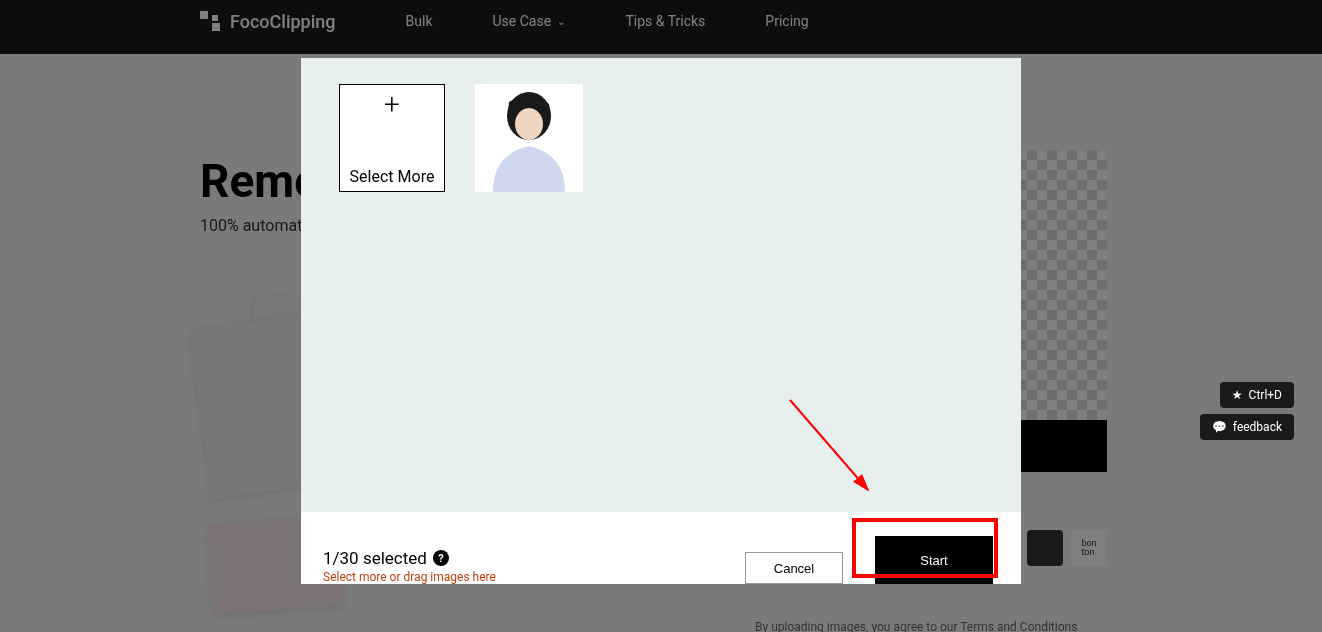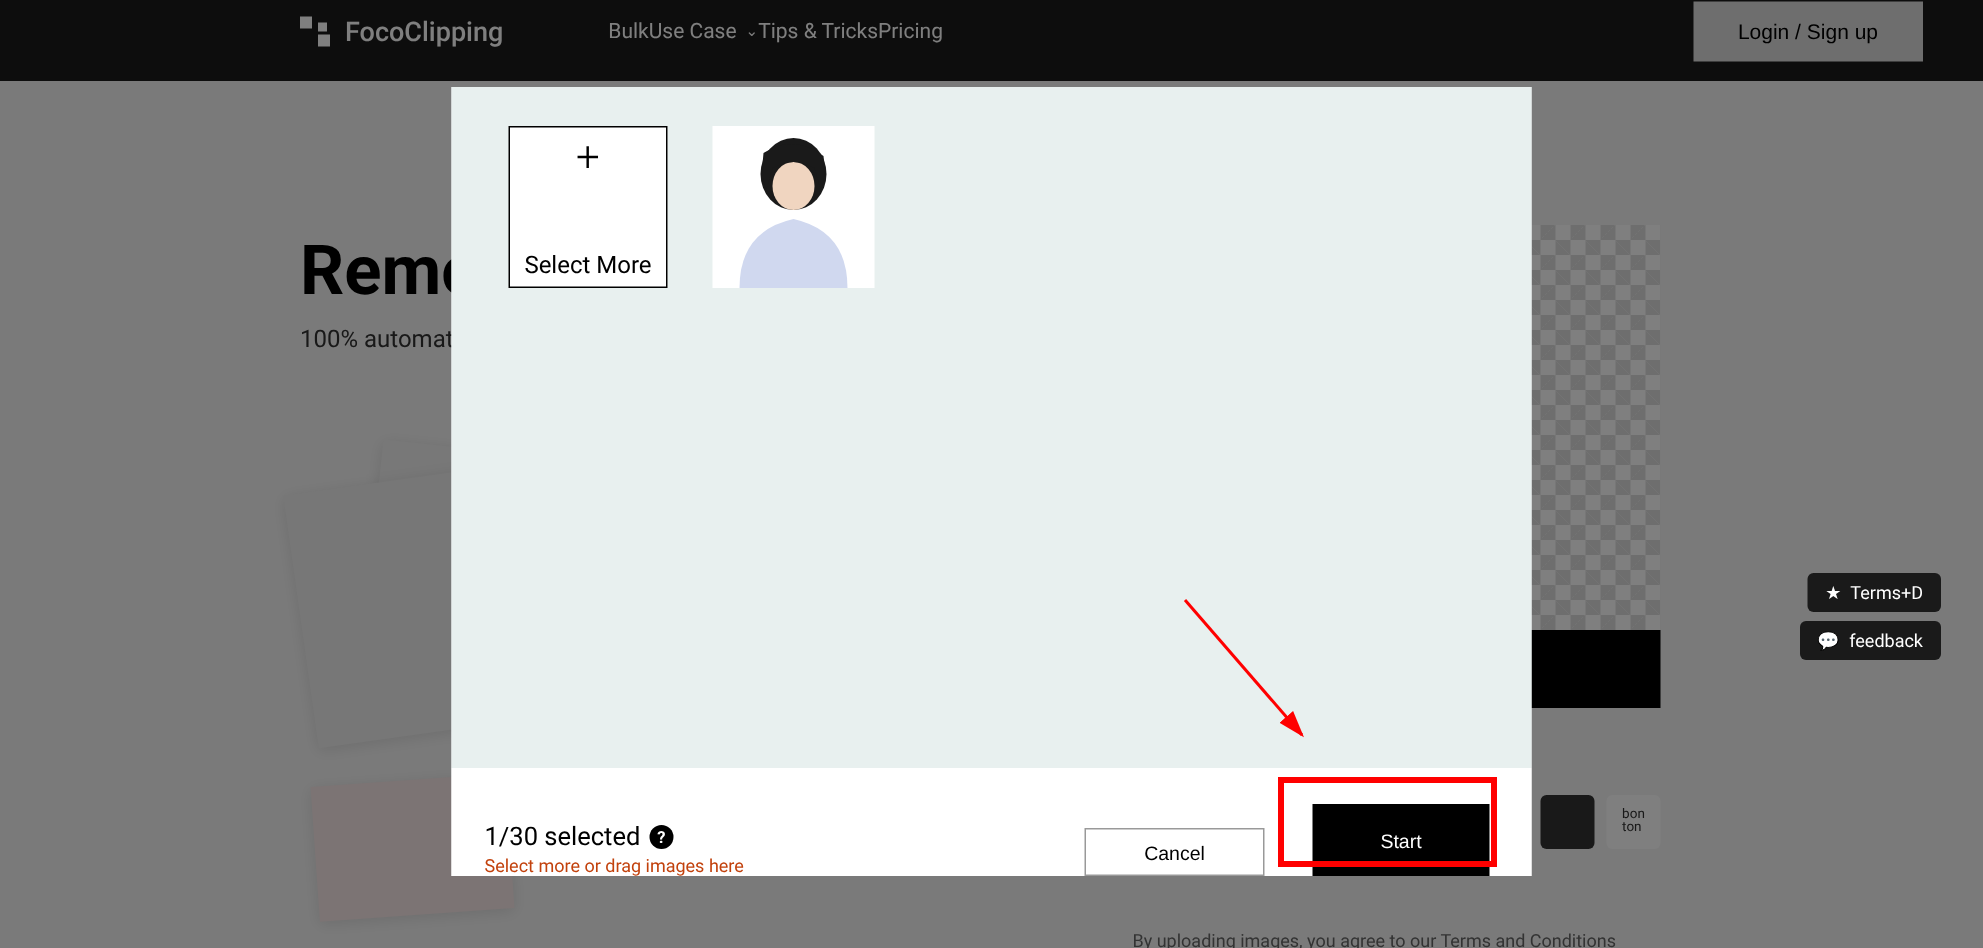--- a/index.html
+++ b/index.html
@@ -51,20 +51,21 @@
     }
     .logo-icon span {
       position: absolute;
       width: 6px; height: 6px;
       background: white;
       right: 2px; top: 4px;
     }
     .nav-items {
       display: flex;
       align-items: center;
+      gap: 60px;
     }
     .nav-item {
       color: white;
       font-size: 14px;
       cursor: pointer;
       display: flex;
       align-items: center;
       gap: 6px;
     }
     .chevron {
@@ -262,21 +263,21 @@
       justify-content: center;
       font-size: 11px;
       font-weight: bold;
     }
     .footer-hint {
       font-size: 12px;
       color: #c2410c;
       margin-top: 2px;
     }
     .cancel-btn {
-      width: 120px;
+      width: 98px;
       height: 32px;
       border: 1px solid #999;
       background: #fff;
       font-size: 13px;
       cursor: pointer;
     }
     .start-btn {
       width: 118px;
       height: 48px;
       border: none;
@@ -345,21 +346,20 @@
       <span>Use Case</span>
       <span class="chevron">⌄</span>
     </div>
     <div class="nav-item">
         <span>Tips &amp; Tricks</span>
       </div>
     <div class="nav-item">
         <span>Pricing</span>
       </div>
   </div>
-  <button class="login-btn">Login / Sign up</button>
 </div>
 
 <div class="hero">
   <h1>Remov</h1>
   <p>100% automatica</p>
 </div>
 
 <div class="bg-scatter">
   <div class="scatter-img s2"></div>
   <div class="scatter-img s1"></div>
@@ -414,18 +414,18 @@
   <defs>
     <marker id="arrowhead" markerWidth="10" markerHeight="10" refX="8" refY="3" orient="auto">
       <polygon points="0 0, 9 3, 0 6" fill="#ff0000"></polygon>
     </marker>
   </defs>
   <line x1="10" y1="10" x2="88" y2="100" stroke="#ff0000" stroke-width="2" marker-end="url(#arrowhead)"></line>
 </svg>
 
 <div class="side-widget w1">
   <span class="star-icon">★</span>
-  <span>Terms+D</span>
+  <span>Ctrl+D</span>
 </div>
 <div class="side-widget w2">
   <span class="chat-icon">💬</span>
   <span>feedback</span>
 </div>
 
 </body></html>

